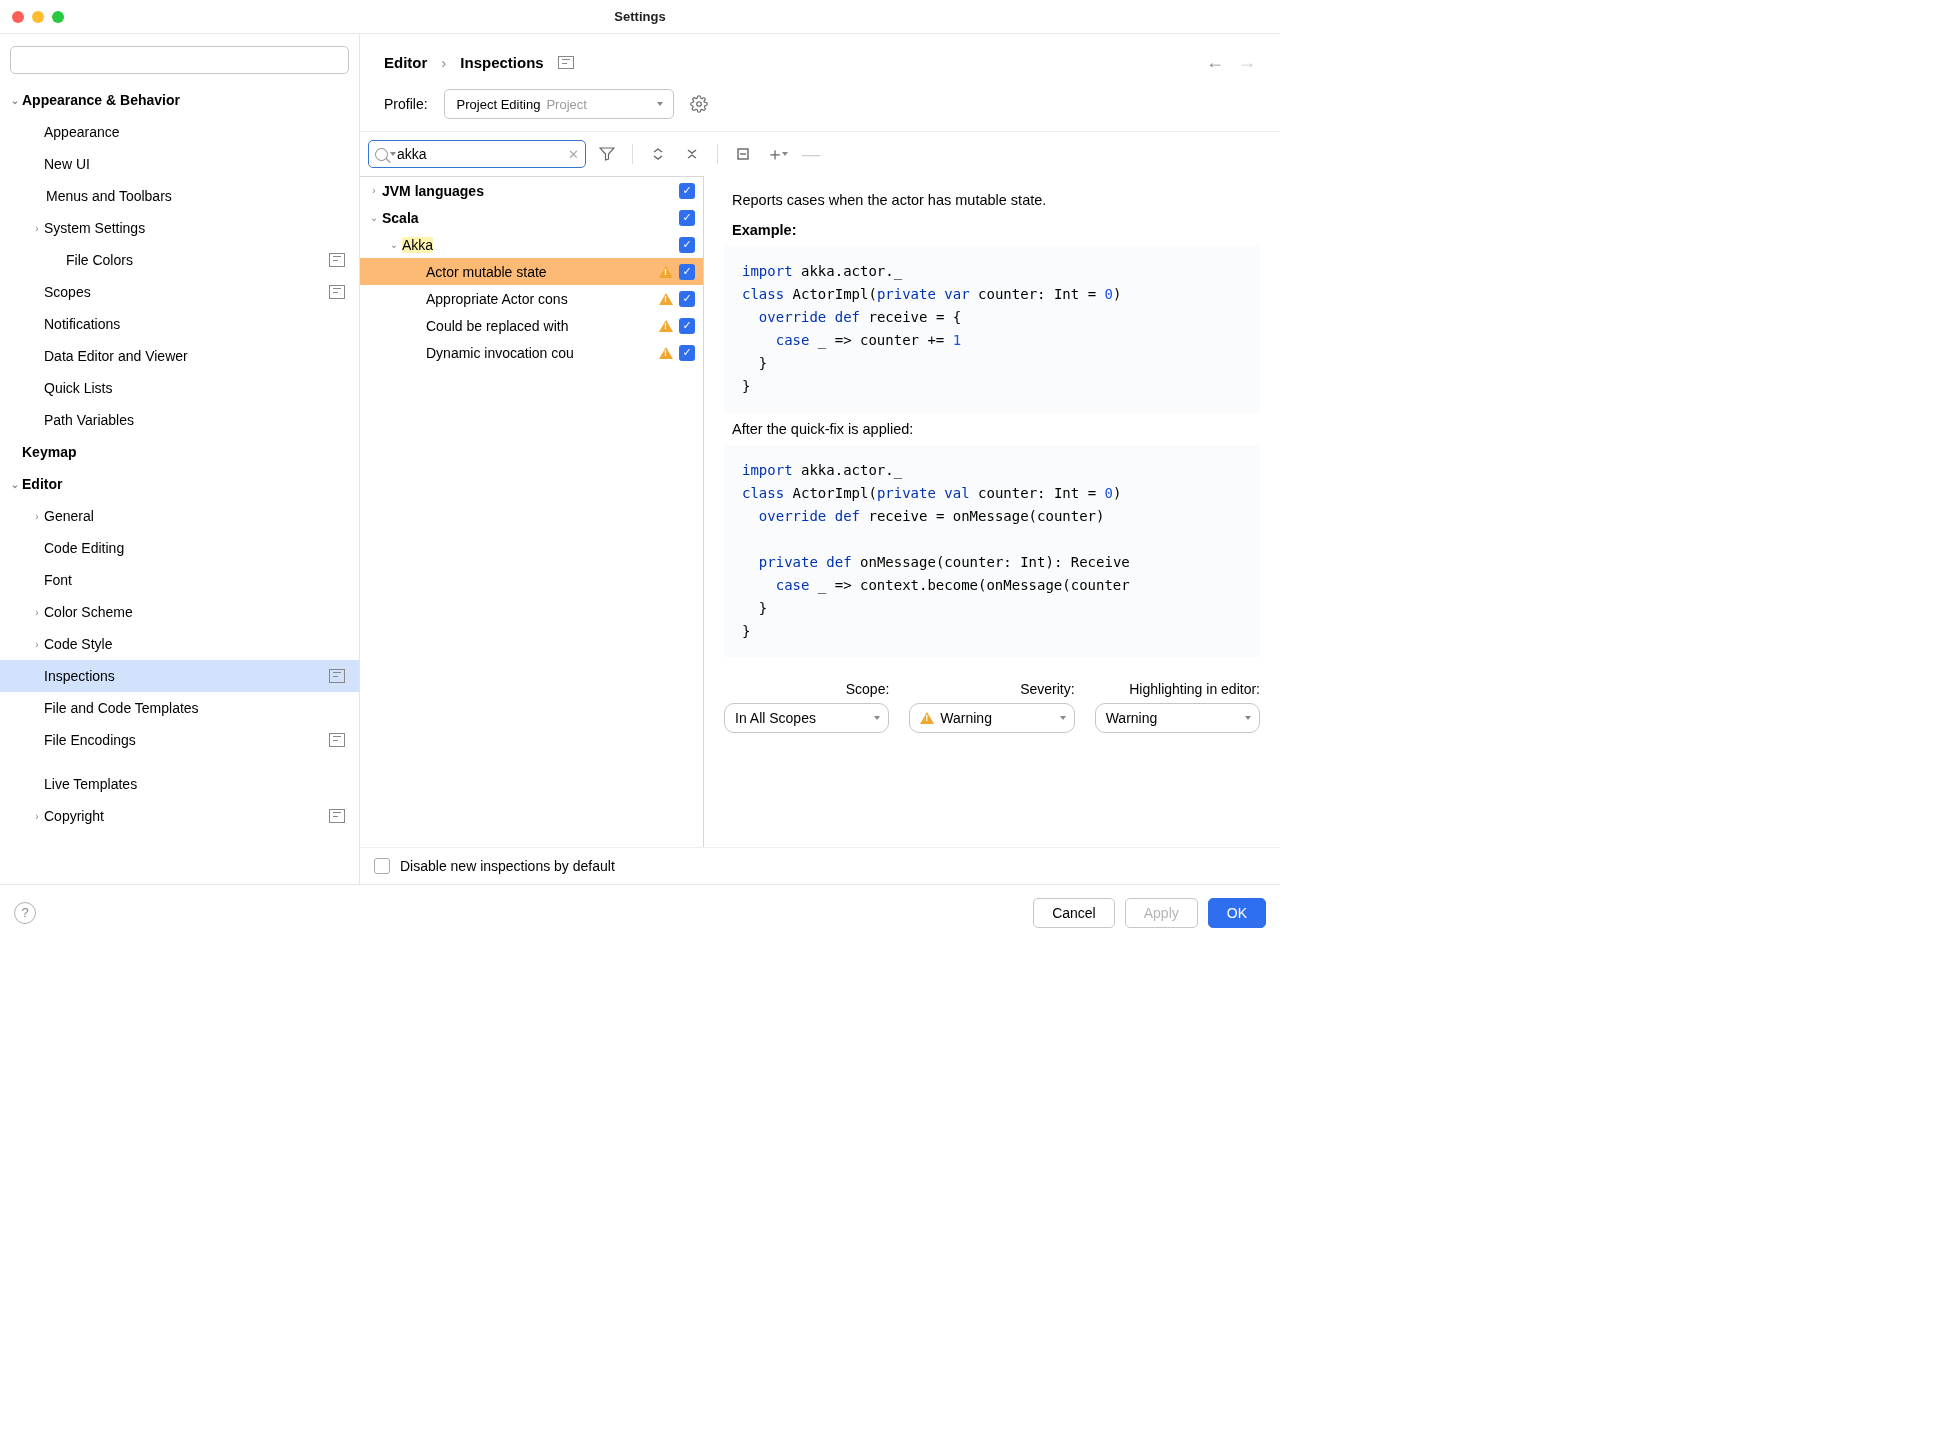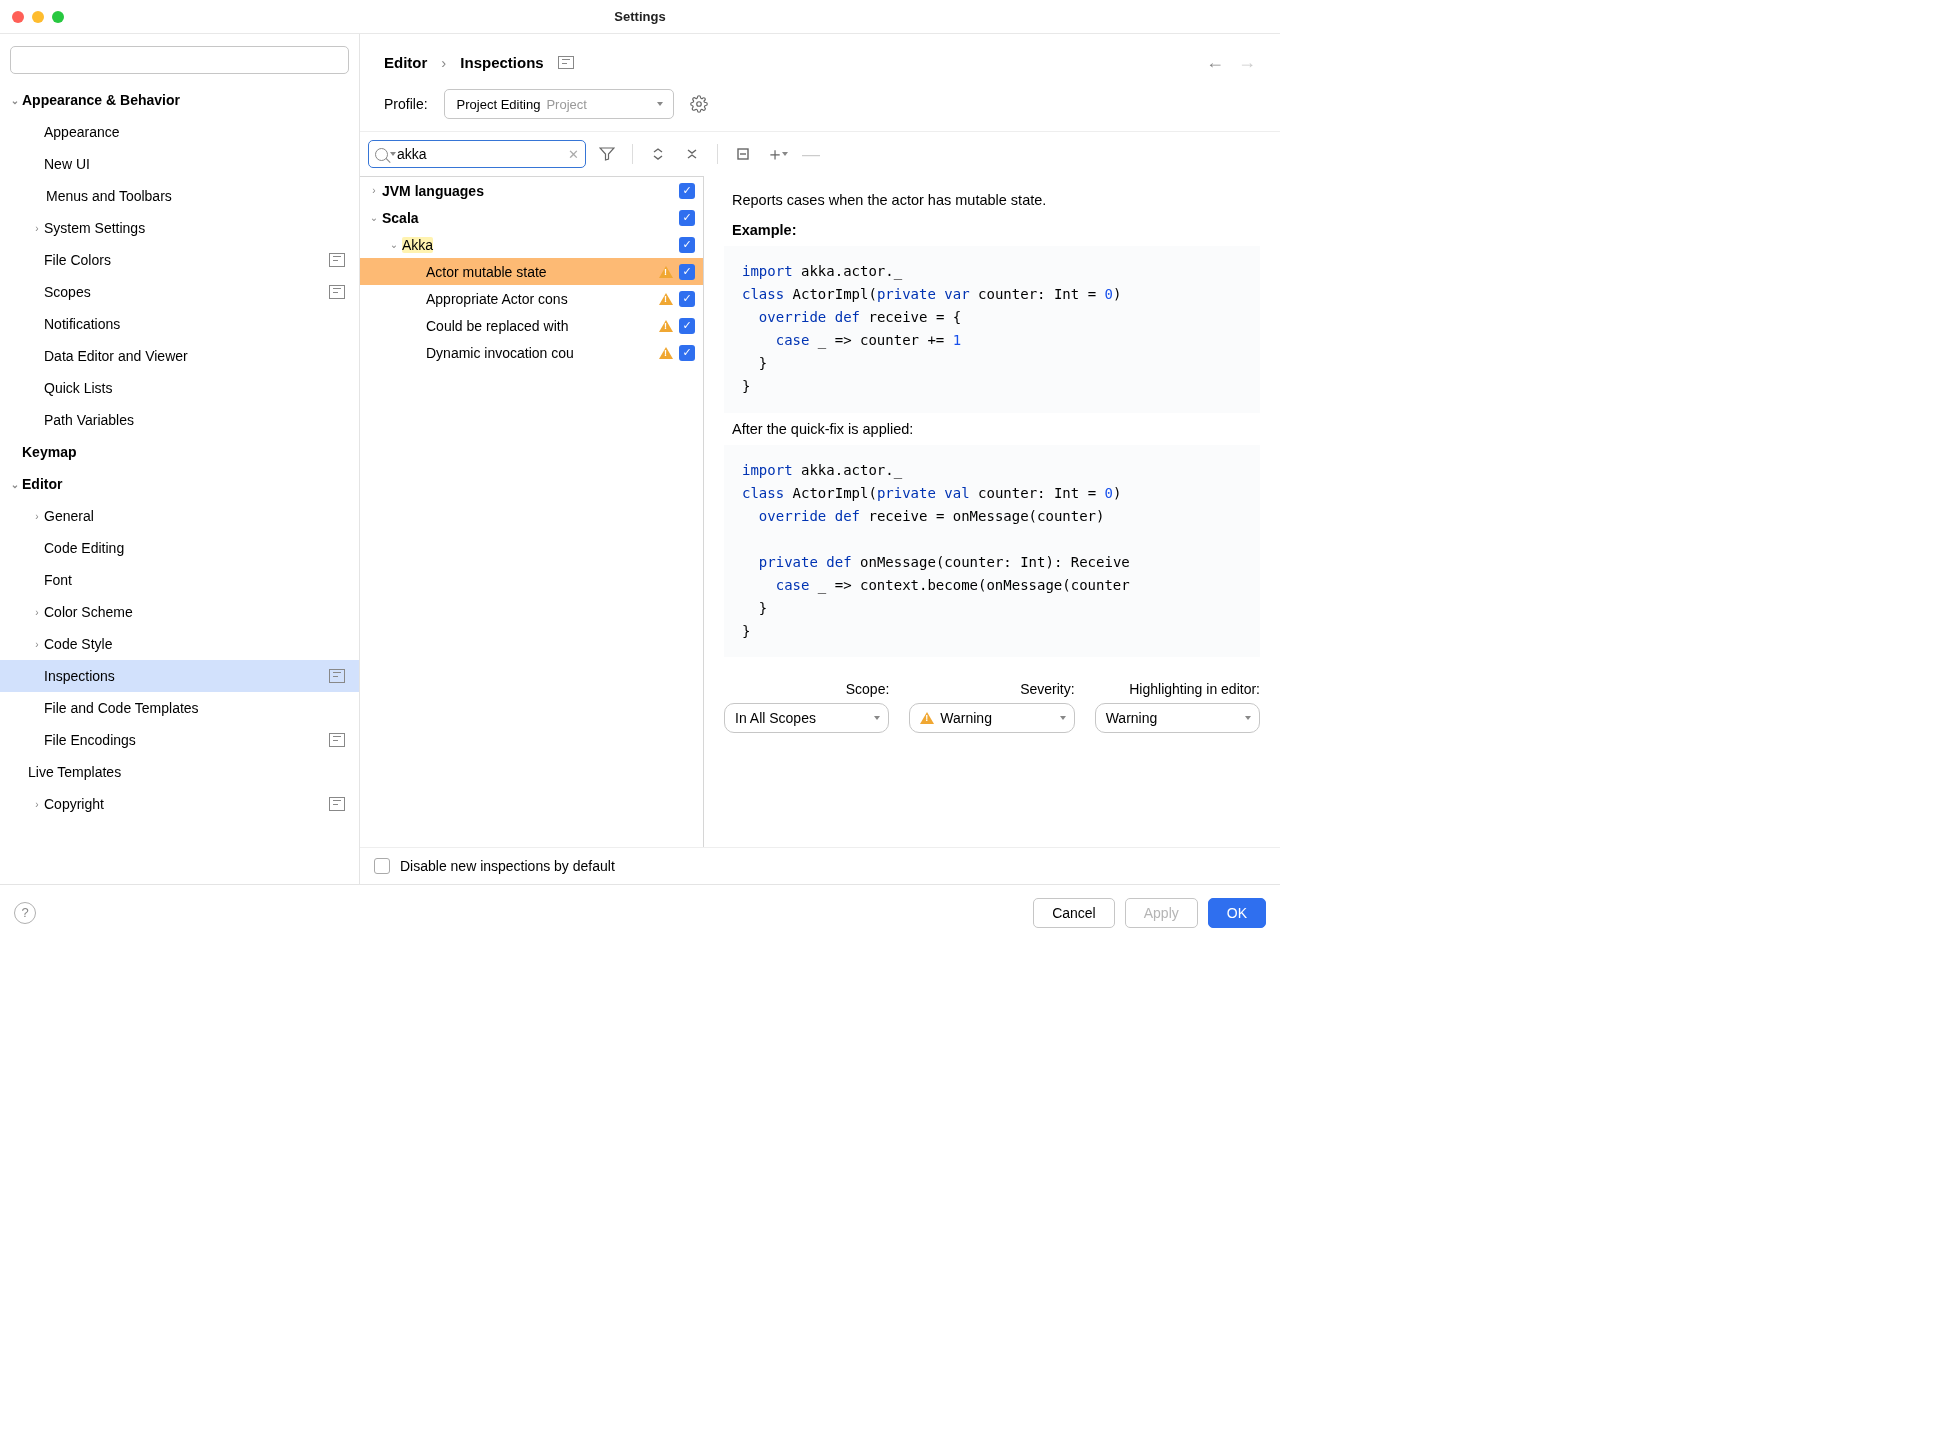--- a/index.html
+++ b/index.html
@@ -134,21 +134,21 @@
         <div class="nav-item" style="padding-left: 44px;">
           <span class="label">New UI</span>
         </div>
         <div class="nav-item" style="padding-left: 46px;">
           <span class="label">Menus and Toolbars</span>
         </div>
         <div class="nav-item" style="padding-left: 30px;">
           <span class="arrow">›</span>
           <span class="label">System Settings</span>
         </div>
-        <div class="nav-item" style="padding-left: 44px;">
+        <div class="nav-item" style="padding-left: 66px;">
           <span class="label">File Colors</span>
           <span class="trail-icon schema-icon"></span>
         </div>
         <div class="nav-item" style="padding-left: 44px;">
           <span class="label">Scopes</span>
           <span class="trail-icon schema-icon"></span>
         </div>
         <div class="nav-item" style="padding-left: 44px;">
           <span class="label">Notifications</span>
         </div>
@@ -190,21 +190,21 @@
           <span class="label">Inspections</span>
           <span class="trail-icon schema-icon"></span>
         </div>
         <div class="nav-item" style="padding-left: 44px;">
           <span class="label">File and Code Templates</span>
         </div>
         <div class="nav-item" style="padding-left: 44px;">
           <span class="label">File Encodings</span>
           <span class="trail-icon schema-icon"></span>
         </div>
-        <div class="nav-item" style="padding-left: 28px;">
+        <div class="nav-item" style="padding-left: 44px; margin-top: 12px;">
           <span class="label">Live Templates</span>
         </div>
         <div class="nav-item" style="padding-left: 30px;">
           <span class="arrow">›</span>
           <span class="label">Copyright</span>
           <span class="trail-icon schema-icon"></span>
         </div>
       </div>
   </div>
 

